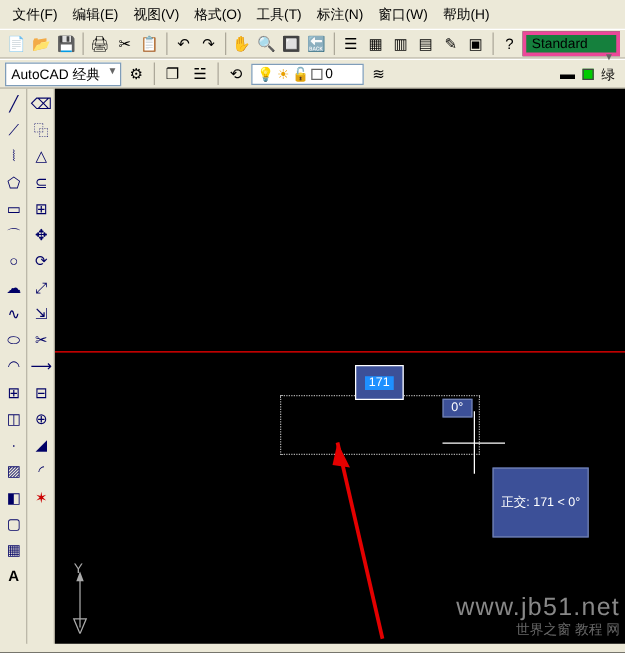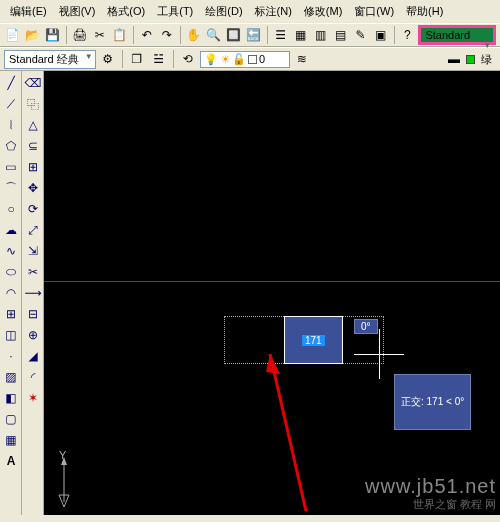--- a/index.html
+++ b/index.html
@@ -13,47 +13,46 @@
 .ws-combo::after{content:"▼";position:absolute;right:2px;font-size:8px;color:#666}
 .layer-combo{border:1px solid #7f9db9;background:#fff;padding:1px 4px;display:flex;align-items:center;gap:2px;min-width:90px;font-size:10px}
 .std-combo{border:3px solid #ec4899;background:#15803d;padding:1px 28px 1px 4px;font-size:11px;position:relative;min-width:55px;margin-left:auto}
 .std-combo::after{content:"▼";position:absolute;right:2px;font-size:8px;color:#666}
 .main-area{display:flex;position:relative;height:calc(100% - 78px)}
 .tool-col{width:22px;background:#ece9d8;display:flex;flex-direction:column;padding:2px 1px;gap:1px;border-right:1px solid #aca899}
 .tool-col .tool{width:20px;height:20px;display:flex;align-items:center;justify-content:center;color:#006;font-size:12px;cursor:pointer}
 .canvas{flex:1;background:#000;position:relative;overflow:hidden}
 .red-line{position:absolute;left:0;right:0;top:210px;height:1px;background:#f00}
 .dotted-rect{position:absolute;left:180px;top:245px;width:160px;height:48px;border:1px dotted #aaa}
-.input-box{position:absolute;left:240px;top:245px;background:#3c5098;border:1px solid #fff;padding:17px}
+.input-box{position:absolute;left:240px;top:221px;background:#3c5098;border:1px solid #fff;padding:7px}
 .input-box span{background:#1e90ff;color:#fff;padding:0 3px;font-size:10px}
 .angle-box{position:absolute;left:310px;top:248px;background:#3c5098;color:#fff;border:1px solid #7080b0;padding:1px 6px;font-size:10px}
 .tooltip-box{position:absolute;left:350px;top:303px;background:#3c5098;color:#fff;border:1px solid #7080b0;padding:20px 6px;font-size:10px}
 .cursor-h{position:absolute;left:310px;top:283px;width:50px;height:1px;background:#fff}
 .cursor-v{position:absolute;left:335px;top:258px;width:1px;height:50px;background:#fff}
 .arrow{position:absolute;left:202px;top:275px;width:80px;height:170px}
 .arrow svg{width:100%;height:100%}
 .ucs{position:absolute;left:5px;bottom:5px;color:#aaa;font-family:monospace;font-size:12px}
 .ucs .y{position:absolute;left:10px;top:-8px}
 .watermark{position:absolute;right:4px;bottom:4px;color:#666;font-size:10px;text-align:right;line-height:1.2}
 .watermark .w1{color:#888;font-size:20px;letter-spacing:1px}
 .bulb{color:#e8c800}
 .sun{color:#e8a000}
 .sq{display:inline-block;width:9px;height:9px;border:1px solid #666}
 </style>
 </head>
 <body>
 
 <div class="menubar">
+  <span>文件(F)</span>
   <span>编辑(E)</span>
   <span>视图(V)</span>
   <span>格式(O)</span>
   <span>工具(T)</span>
-  <span>绘图(D)</span>
   <span>标注(N)</span>
-  <span>修改(M)</span>
   <span>窗口(W)</span>
   <span>帮助(H)</span>
 </div>
 
 <div class="toolbar-row">
   <div class="tb-btn">📄</div>
   <div class="tb-btn">📂</div>
   <div class="tb-btn">💾</div>
   <div class="sep"></div>
   <div class="tb-btn">🖨</div>
@@ -76,21 +75,21 @@
   <div class="tb-btn">▣</div>
   <div class="sep"></div>
   <div class="tb-btn">?</div>
   <div class="std-combo">
     <span>Standard</span>
   </div>
 </div>
 
 <div class="toolbar-row">
   <div class="ws-combo">
-    <span>Standard 经典</span>
+    <span>AutoCAD 经典</span>
   </div>
   <div class="tb-btn">⚙</div>
   <div class="sep"></div>
   <div class="tb-btn">❐</div>
   <div class="tb-btn">☱</div>
   <div class="sep"></div>
   <div class="tb-btn">⟲</div>
   <div class="layer-combo">
     <span class="bulb">💡</span>
     <span class="sun">☀</span>

